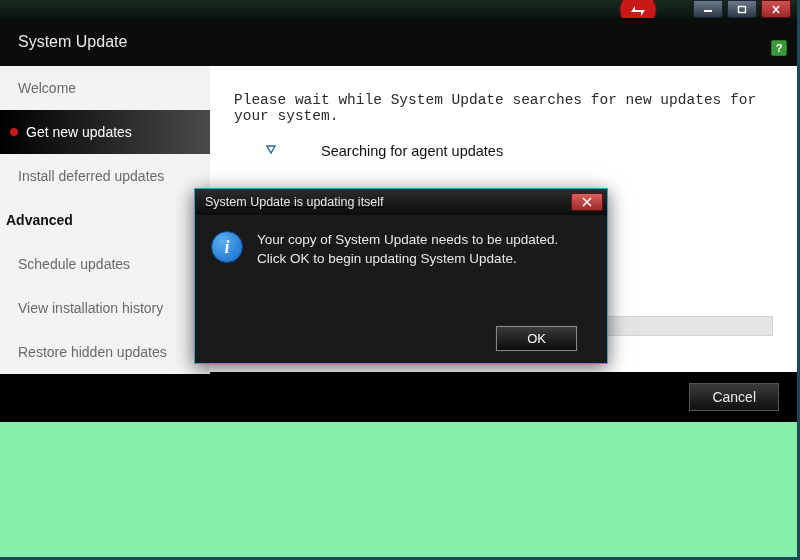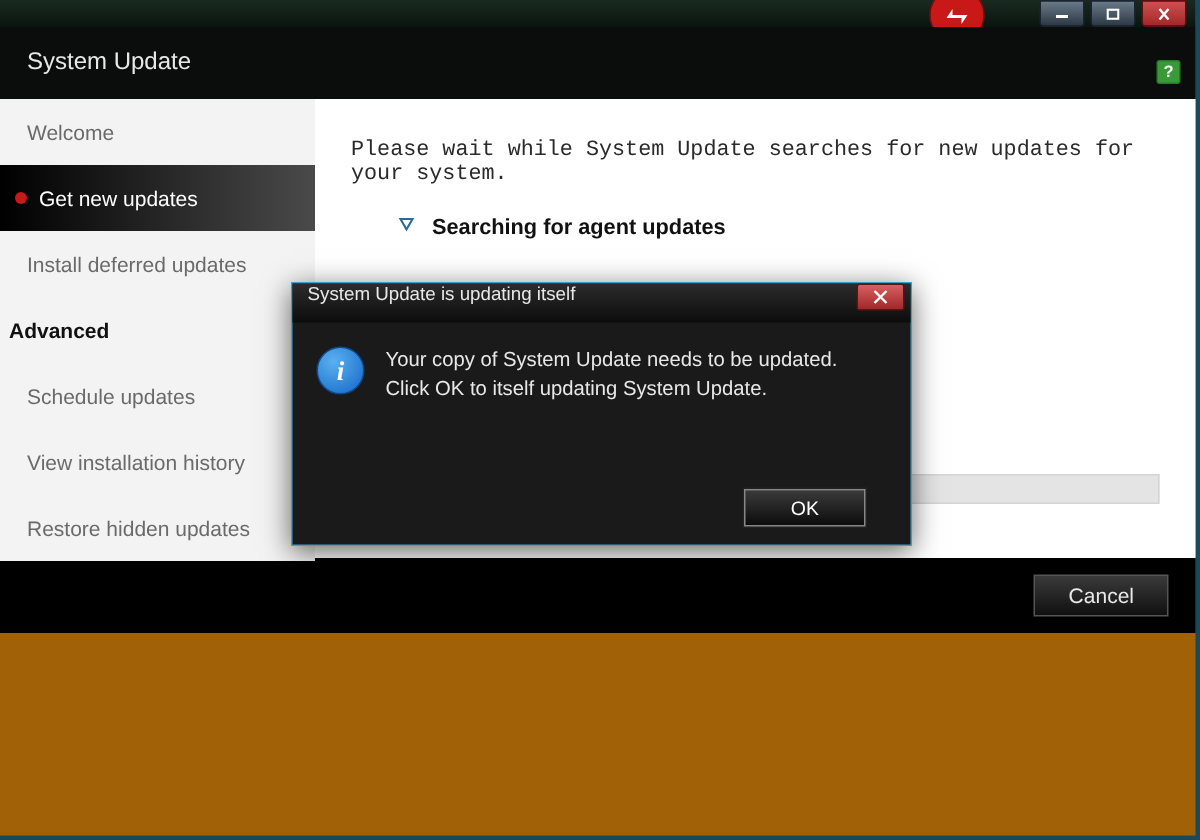--- a/index.html
+++ b/index.html
@@ -1,18 +1,18 @@
 <!DOCTYPE html>
 <html><head>
   <meta charset="utf-8">
   <style>
     * { margin: 0; padding: 0; box-sizing: border-box; font-family: "Segoe UI", Arial, sans-serif; }
     body { width: 800px; height: 560px; overflow: hidden; background: #000; position: relative; }
     
-    .outer-wrap { width: 800px; height: 560px; border-right: 3px solid #1a4a5a; border-bottom: 3px solid #1a4a5a; position: relative; background: #a16207; }
+    .outer-wrap { width: 800px; height: 560px; border-right: 3px solid #1a4a5a; border-bottom: 3px solid #1a4a5a; position: relative; background: #86efac; }
     
     .titlebar-area { height: 18px; background: linear-gradient(180deg, #1a2a20, #0a1410); position: relative; }
     
     .window-controls { position: absolute; top: 0; right: 6px; display: flex; gap: 4px; }
     .wc-btn { width: 30px; height: 18px; border-radius: 0 0 3px 3px; background: linear-gradient(180deg, #6a7a88, #2d3844); border: 1px solid #1a2430; display: flex; align-items: center; justify-content: center; cursor: pointer; }
     .wc-btn.close { background: linear-gradient(180deg, #d05050, #a02828); border-color: #5a1010; }
     .wc-btn svg { display: block; }
     
     .red-round { position: absolute; top: 0; right: 140px; width: 38px; height: 32px; }
     
@@ -25,33 +25,33 @@
     
     .sidebar { width: 210px; background: #f3f3f3; display: flex; flex-direction: column; }
     .side-item { padding: 14px 18px; color: #6a6a6a; font-size: 14px; cursor: pointer; background: #f3f3f3; }
     .side-item.active { background: linear-gradient(90deg, #000, #4a4a4a); color: #fff; position: relative; padding-left: 26px; }
     .side-item.active::before { content: ""; position: absolute; left: 10px; top: 50%; transform: translateY(-50%); width: 8px; height: 8px; background: #c81818; border-radius: 50%; }
     .side-heading { padding: 14px 8px 14px 6px; color: #111; font-weight: bold; font-size: 14px; background: #f3f3f3; }
     
     .content { flex: 1; padding: 26px 24px 20px 24px; color: #222; position: relative; }
     .content-intro { font-size: 14.5px; color: #2a2a2a; margin-bottom: 18px; font-family: Liberation Mono, monospace; }
     .search-line { display: flex; align-items: center; gap: 10px; margin-left: 30px; }
-    .search-text { font-weight: bold; font-size: 14.5px; color: #111; }
+    .search-text { font-weight: normal; font-size: 14.5px; color: #111; margin-left: 33px; }
     
     .progress-area { position: absolute; left: 24px; right: 24px; bottom: 36px; }
     .prog-label { font-size: 14px; color: #222; margin-bottom: 26px; }
     .prog-bar { width: 100%; height: 20px; background: #e4e4e4; border: 1px solid #d4d4d4; position: relative; }
     .prog-fill { height: 100%; background: #1eb81e; width: 4%; }
     
     .footer { height: 50px; background: #000; display: flex; align-items: center; justify-content: flex-end; padding-right: 18px; }
     .footer-btn { background: linear-gradient(180deg, #3a3a3a, #101010); color: #e8e8e8; border: 1px solid #555; padding: 5px 22px; font-size: 14px; cursor: pointer; margin-left: 12px; }
     
     
     .dialog { position: absolute; left: 194px; top: 188px; width: 414px; height: 176px; background: #1a1a1a; border: 1px solid #3aa0c8; box-shadow: 0 4px 18px rgba(0,0,0,.6); }
-    .dlg-titlebar { height: 26px; background: linear-gradient(180deg, #2c2c2c, #0c0c0c); display: flex; justify-content: space-between; padding-left: 10px; }
+    .dlg-titlebar { height: 26px; background: linear-gradient(180deg, #2c2c2c, #0c0c0c); display: flex; align-items: center; justify-content: space-between; padding-left: 10px; text-decoration: underline; }
     .dlg-title { color: #e8e8e8; font-size: 12.5px; }
     .dlg-close { width: 32px; height: 18px; margin-right: 4px; background: linear-gradient(180deg, #d86060, #a02828); border: 1px solid #5a1414; border-radius: 2px; display: flex; align-items: center; justify-content: center; cursor: pointer; }
     .dlg-body { padding: 16px 16px 12px 16px; display: flex; gap: 14px; }
     .info-circle { width: 32px; height: 32px; border-radius: 50%; background: radial-gradient(circle at 35% 30%, #5ab0f0, #1466c8); display: flex; align-items: center; justify-content: center; flex-shrink: 0; border: 1px solid #0d4a90; }
     .info-circle span { color: #fff; font-family: Georgia, serif; font-style: italic; font-weight: bold; font-size: 18px; }
     .dlg-msg { color: #e8e8e8; font-size: 13.5px; line-height: 1.4; }
     .dlg-footer { position: absolute; bottom: 12px; right: 30px; }
     .dlg-ok { background: linear-gradient(180deg, #3a3a3a, #0c0c0c); color: #fff; border: 1px solid #888; padding: 4px 30px; font-size: 13px; cursor: pointer; box-shadow: 0 0 0 1px #222; }
   </style>
 </head>
@@ -132,19 +132,19 @@
       <div class="dlg-close">
         <svg width="12" height="10">
             <path d="M2 1 L10 9 M10 1 L2 9" stroke="#fff" stroke-width="1.6"></path>
           </svg>
       </div>
     </div>
     <div class="dlg-body">
       <div class="info-circle">
           <span>i</span>
         </div>
-      <div class="dlg-msg">Your copy of System Update needs to be updated. Click OK to itself updating System Update.</div>
+      <div class="dlg-msg">Your copy of System Update needs to be updated. Click OK to begin updating System Update.</div>
     </div>
     <div class="dlg-footer">
       <button class="dlg-ok">OK</button>
     </div>
   </div>
 </div>
 
 </body></html>

